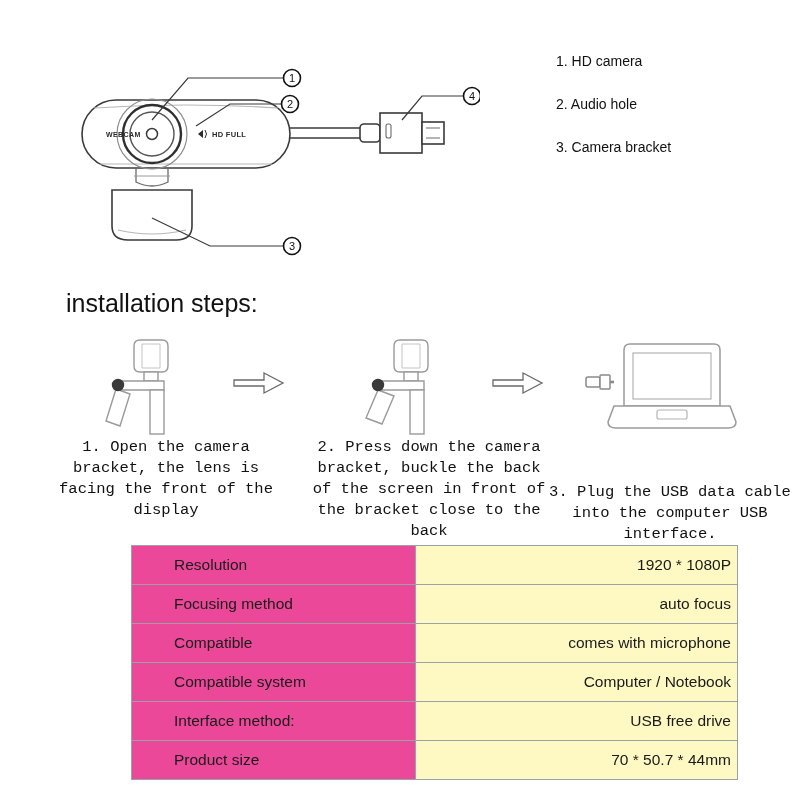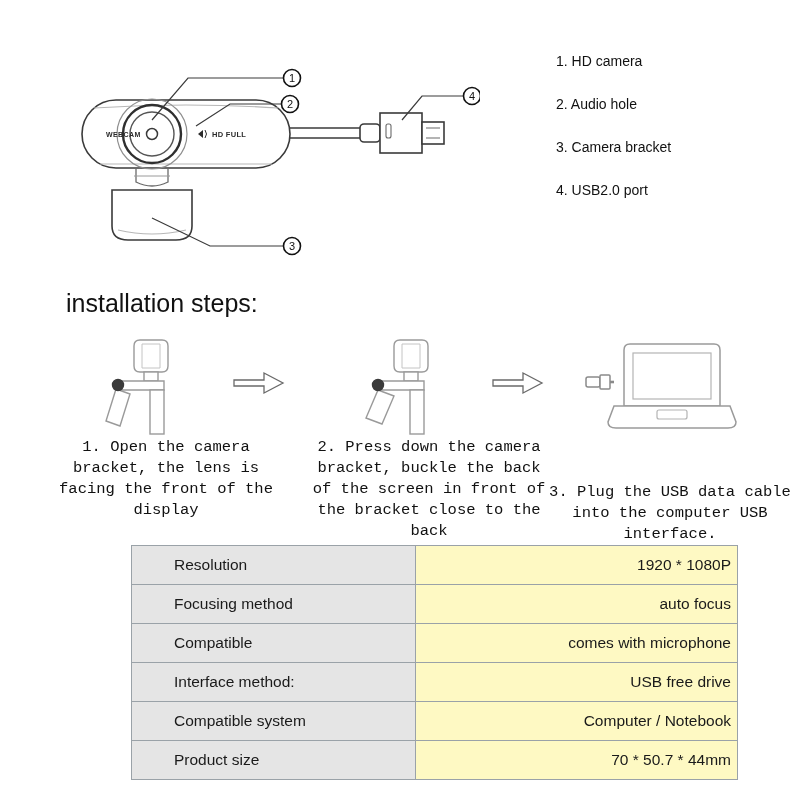--- a/index.html
+++ b/index.html
@@ -110,21 +110,21 @@
   #spec-table td {
     height: 38px;
     font-size: 15.5px;
     color: #1a1a1a;
     border: 1px solid #9aa2a8;
     padding: 0 6px;
     vertical-align: middle;
   }
   #spec-table td.spec-label {
     width: 235px;
-    background: #e5e5e5;
+    background: #ec4899;
     padding-left: 42px;
     text-align: left;
   }
   #spec-table td.spec-value {
     width: 309px;
     background: #fef9c3;
     text-align: right;
   }
 </style>
 </head>
@@ -200,24 +200,20 @@
       <span class="legend-label">HD camera</span>
     </div>
     <div class="legend-item">
       <span class="legend-num">2.</span>
       <span class="legend-label">Audio hole</span>
     </div>
     <div class="legend-item">
       <span class="legend-num">3.</span>
       <span class="legend-label">Camera bracket</span>
     </div>
-    <div class="legend-item">
-      <span class="legend-num">4.</span>
-      <span class="legend-label">USB2.0 port</span>
-    </div>
   </div>
 </div>
 
 <div id="installation-heading">installation steps:</div>
 
 <div id="steps-row">
 
   <svg id="step-figure-1" class="step-figure" width="110" height="105" viewBox="0 0 110 105">
     <g fill="#ffffff" stroke="#9a9a9a" stroke-width="1.4">
       <path d="M44 8 L 66 8 Q 72 8 72 14 L 72 34 Q 72 40 66 40 L 44 40 Q 38 40 38 34 L 38 14 Q 38 8 44 8 Z"></path>
@@ -277,25 +273,25 @@
     </tr>
     <tr>
       <td class="spec-label">Focusing method</td>
       <td class="spec-value">auto focus</td>
     </tr>
     <tr>
       <td class="spec-label">Compatible</td>
       <td class="spec-value">comes with microphone</td>
     </tr>
     <tr>
+      <td class="spec-label">Compatible system</td>
+      <td class="spec-value">Computer / Notebook</td>
+    </tr>
+    <tr>
       <td class="spec-label">Interface method:</td>
       <td class="spec-value">USB free drive</td>
     </tr>
     <tr>
-      <td class="spec-label">Compatible system</td>
-      <td class="spec-value">Computer / Notebook</td>
-    </tr>
-    <tr>
       <td class="spec-label">Product size</td>
       <td class="spec-value">70 * 50.7 * 44mm</td>
     </tr>
   </tbody>
 </table>
 
 </body></html>

